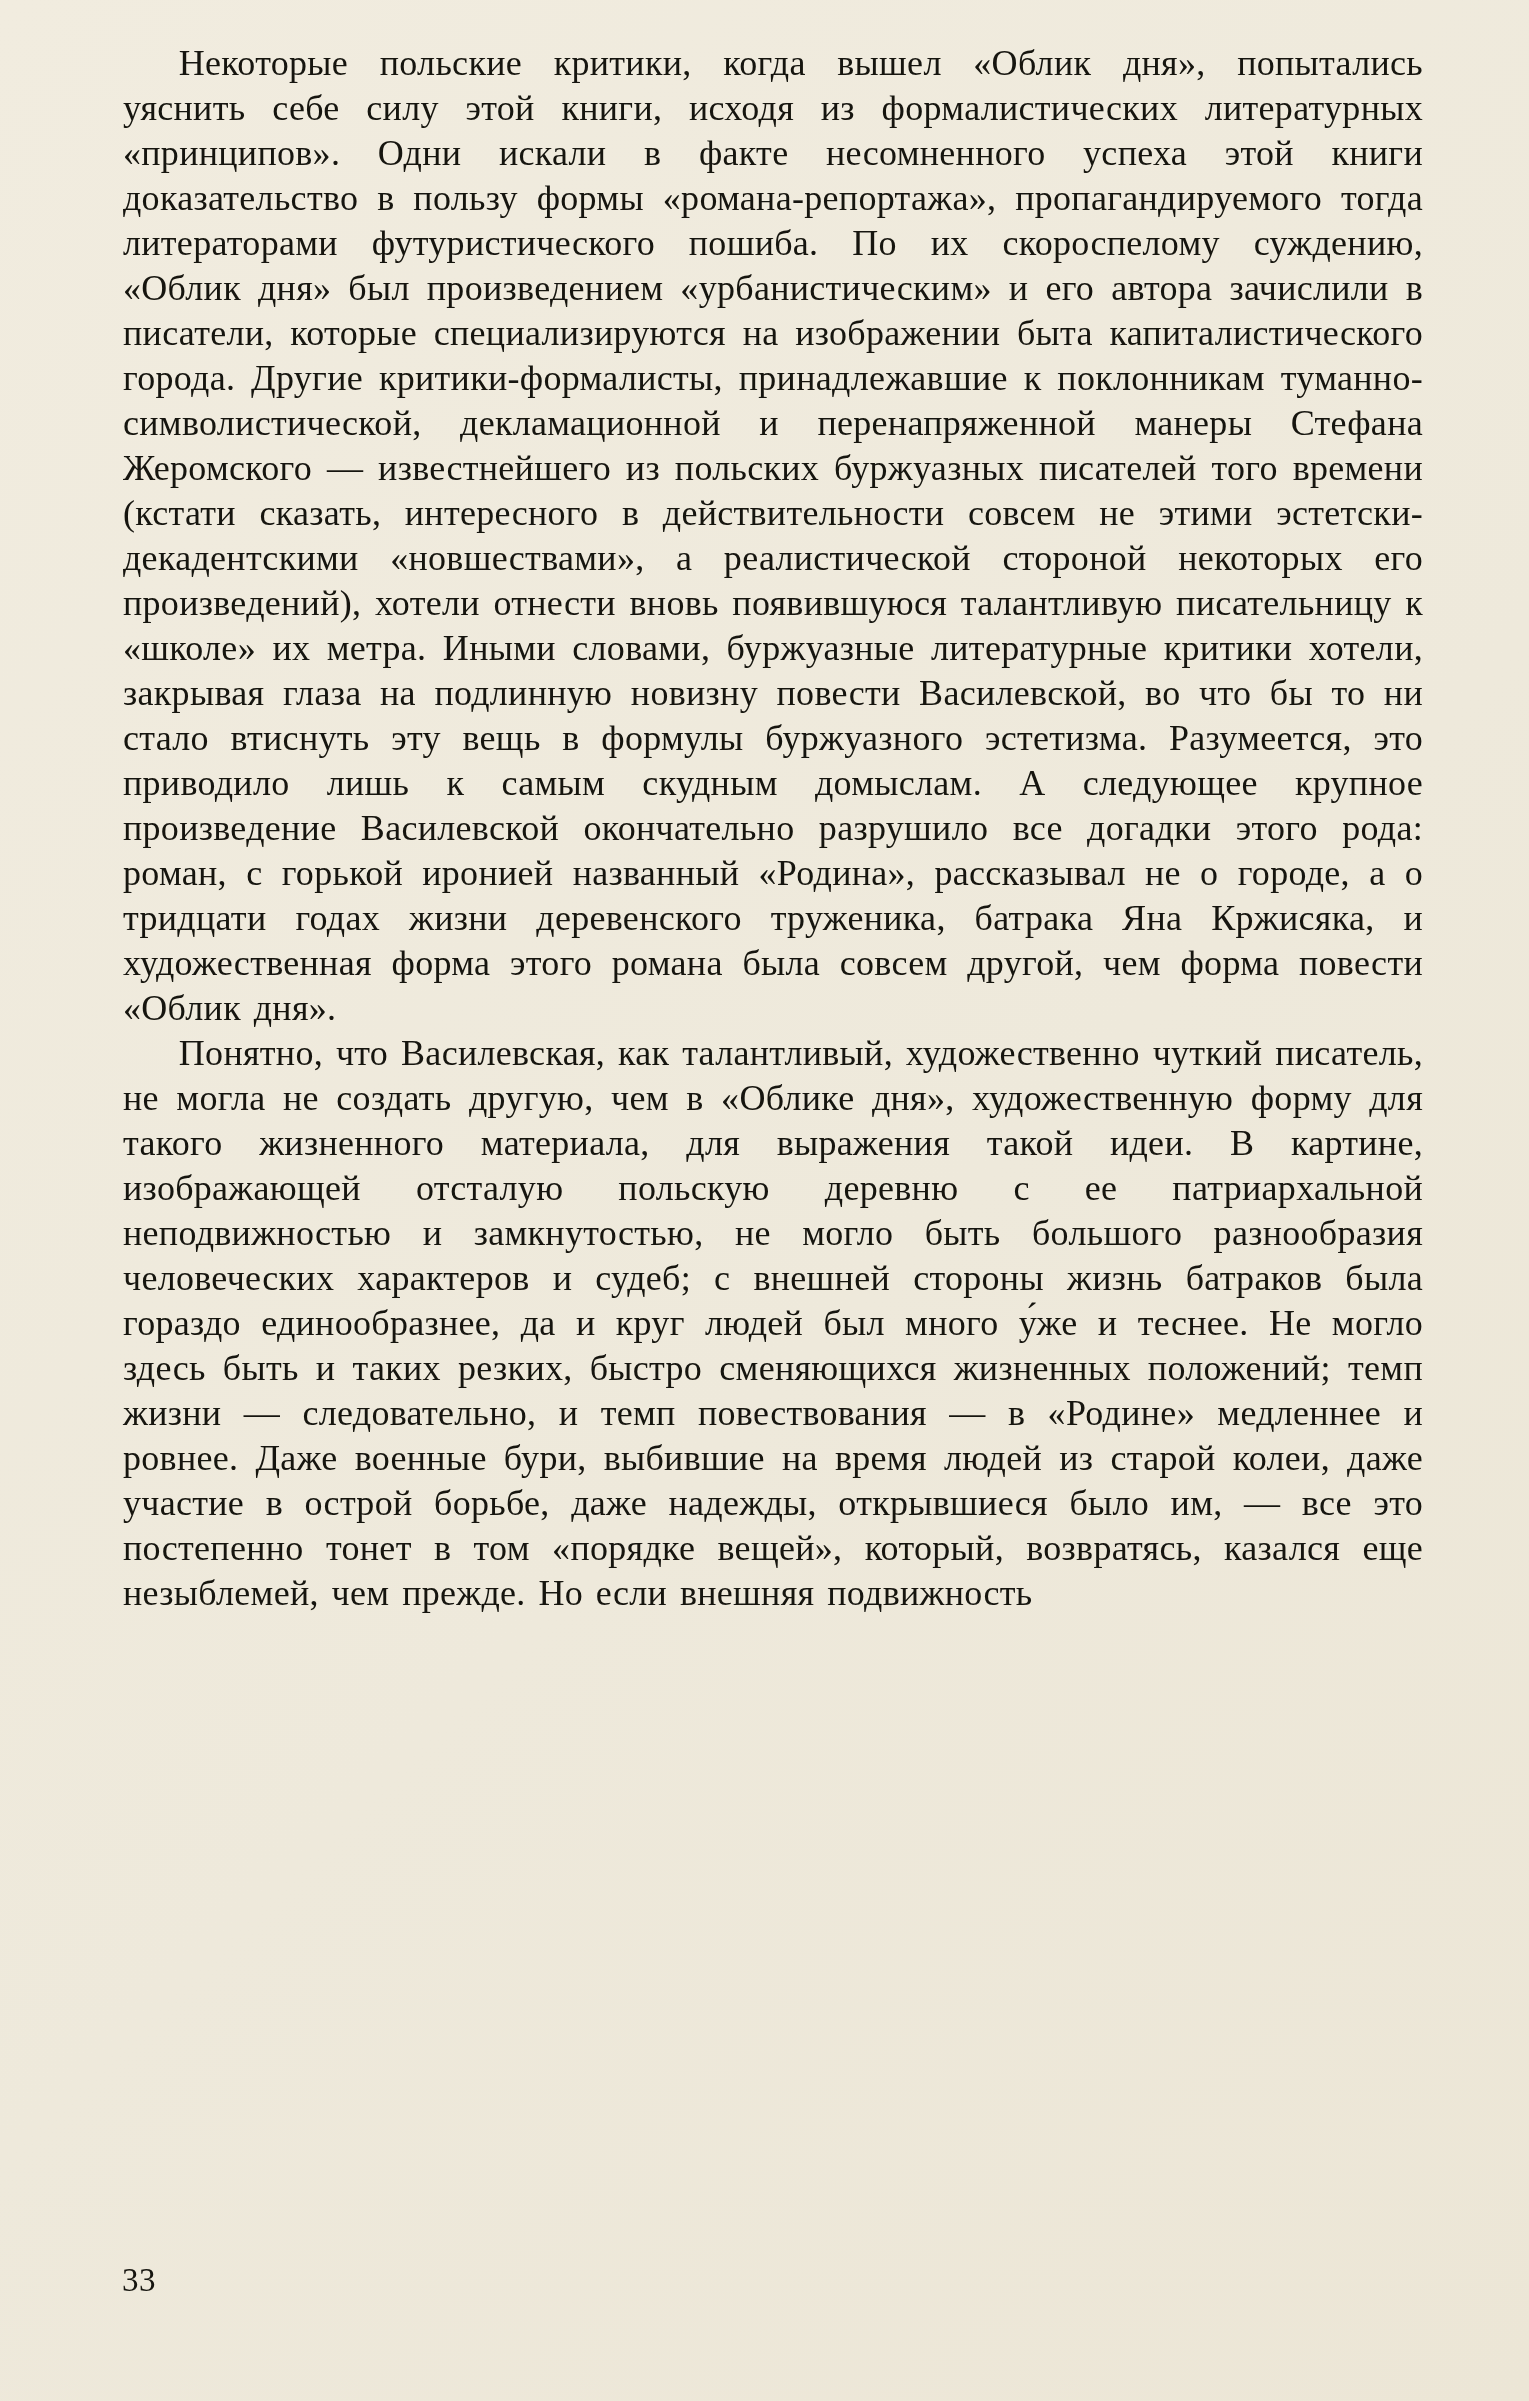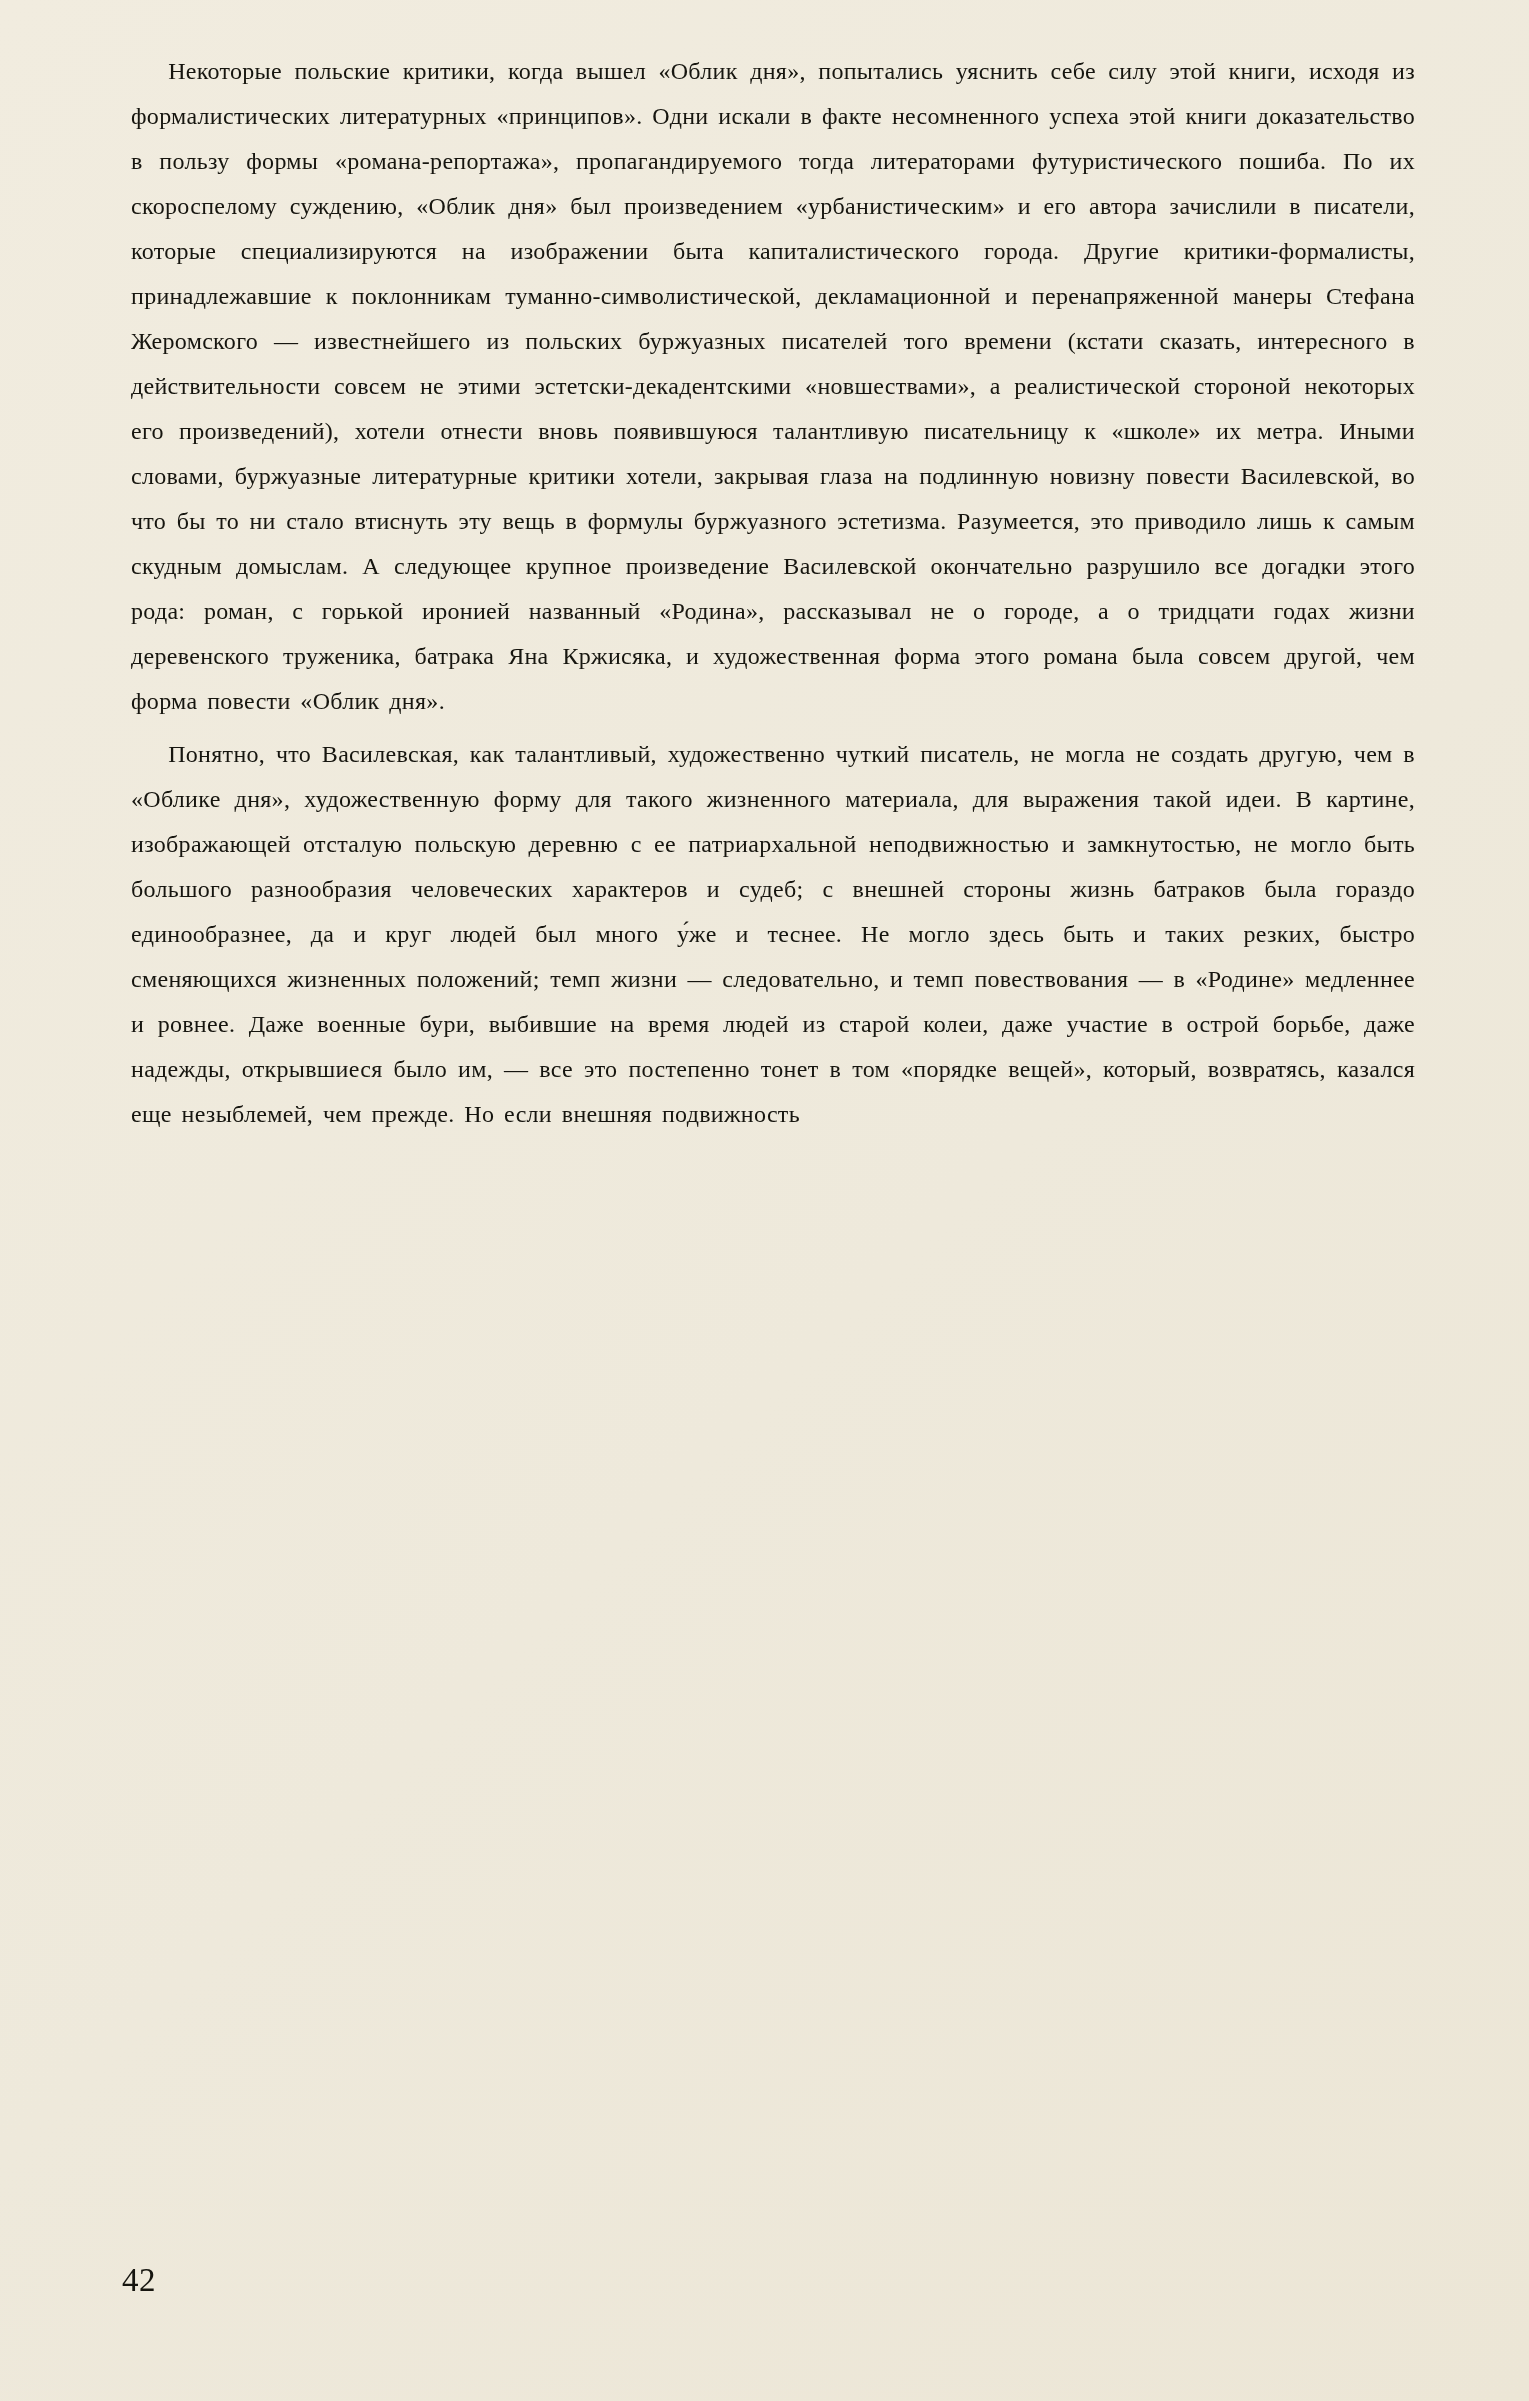--- a/index.html
+++ b/index.html
@@ -20,39 +20,39 @@
     inset: 0;
     background: linear-gradient(135deg, #f1ecdf 0%, #eee9db 55%, #ece6d6 100%);
   }
   .text-block {
     position: absolute;
     top: 41px;
     left: 123px;
     width: 1300px;
   }
   .text-block p {
-    margin: 8px;
+    margin: 0;
     text-align: justify;
     text-indent: 1.55em;
-    font-size: 24px;
+    font-size: 36px;
     line-height: 45px;
     word-spacing: 3.5px;
     letter-spacing: 0.3px;
   }
   .page-number {
     position: absolute;
     left: 122px;
     top: 2262px;
     font-size: 33px;
     letter-spacing: 0.6px;
   }
 </style>
 </head>
 <body>
 
 <div class="page">
   <div class="text-block">
     <p>Некоторые польские критики, когда вышел «Облик дня», попытались уяснить себе силу этой книги, исходя из формалистических литературных «принципов». Одни искали в факте несомненного успеха этой книги доказательство в пользу формы «романа-репортажа», пропагандируемого тогда литераторами футуристического пошиба. По их скороспелому суждению, «Облик дня» был произведением «урбанистическим» и его автора зачислили в писатели, которые специализируются на изображении быта капиталистического города. Другие критики-формалисты, принадлежавшие к поклонникам туманно-символистической, декламационной и перенапряженной манеры Стефана Жеромского — известнейшего из польских буржуазных писателей того времени (кстати сказать, интересного в действительности совсем не этими эстетски-декадентскими «новшествами», а реалистической стороной некоторых его произведений), хотели отнести вновь появившуюся талантливую писательницу к «школе» их метра. Иными словами, буржуазные литературные критики хотели, закрывая глаза на подлинную новизну повести Василевской, во что бы то ни стало втиснуть эту вещь в формулы буржуазного эстетизма. Разумеется, это приводило лишь к самым скудным домыслам. А следующее крупное произведение Василевской окончательно разрушило все догадки этого рода: роман, с горькой иронией названный «Родина», рассказывал не о городе, а о тридцати годах жизни деревенского труженика, батрака Яна Кржисяка, и художественная форма этого романа была совсем другой, чем форма повести «Облик дня».</p>
     <p>Понятно, что Василевская, как талантливый, художественно чуткий писатель, не могла не создать другую, чем в «Облике дня», художественную форму для такого жизненного материала, для выражения такой идеи. В картине, изображающей отсталую польскую деревню с ее патриархальной неподвижностью и замкнутостью, не могло быть большого разнообразия человеческих характеров и судеб; с внешней стороны жизнь батраков была гораздо единообразнее, да и круг людей был много у́же и теснее. Не могло здесь быть и таких резких, быстро сменяющихся жизненных положений; темп жизни — следовательно, и темп повествования — в «Родине» медленнее и ровнее. Даже военные бури, выбившие на время людей из старой колеи, даже участие в острой борьбе, даже надежды, открывшиеся было им, — все это постепенно тонет в том «порядке вещей», который, возвратясь, казался еще незыблемей, чем прежде. Но если внешняя подвижность</p>
   </div>
-  <div class="page-number">42</div>
+  <div class="page-number">33</div>
 </div>
 
 
 </body></html>

